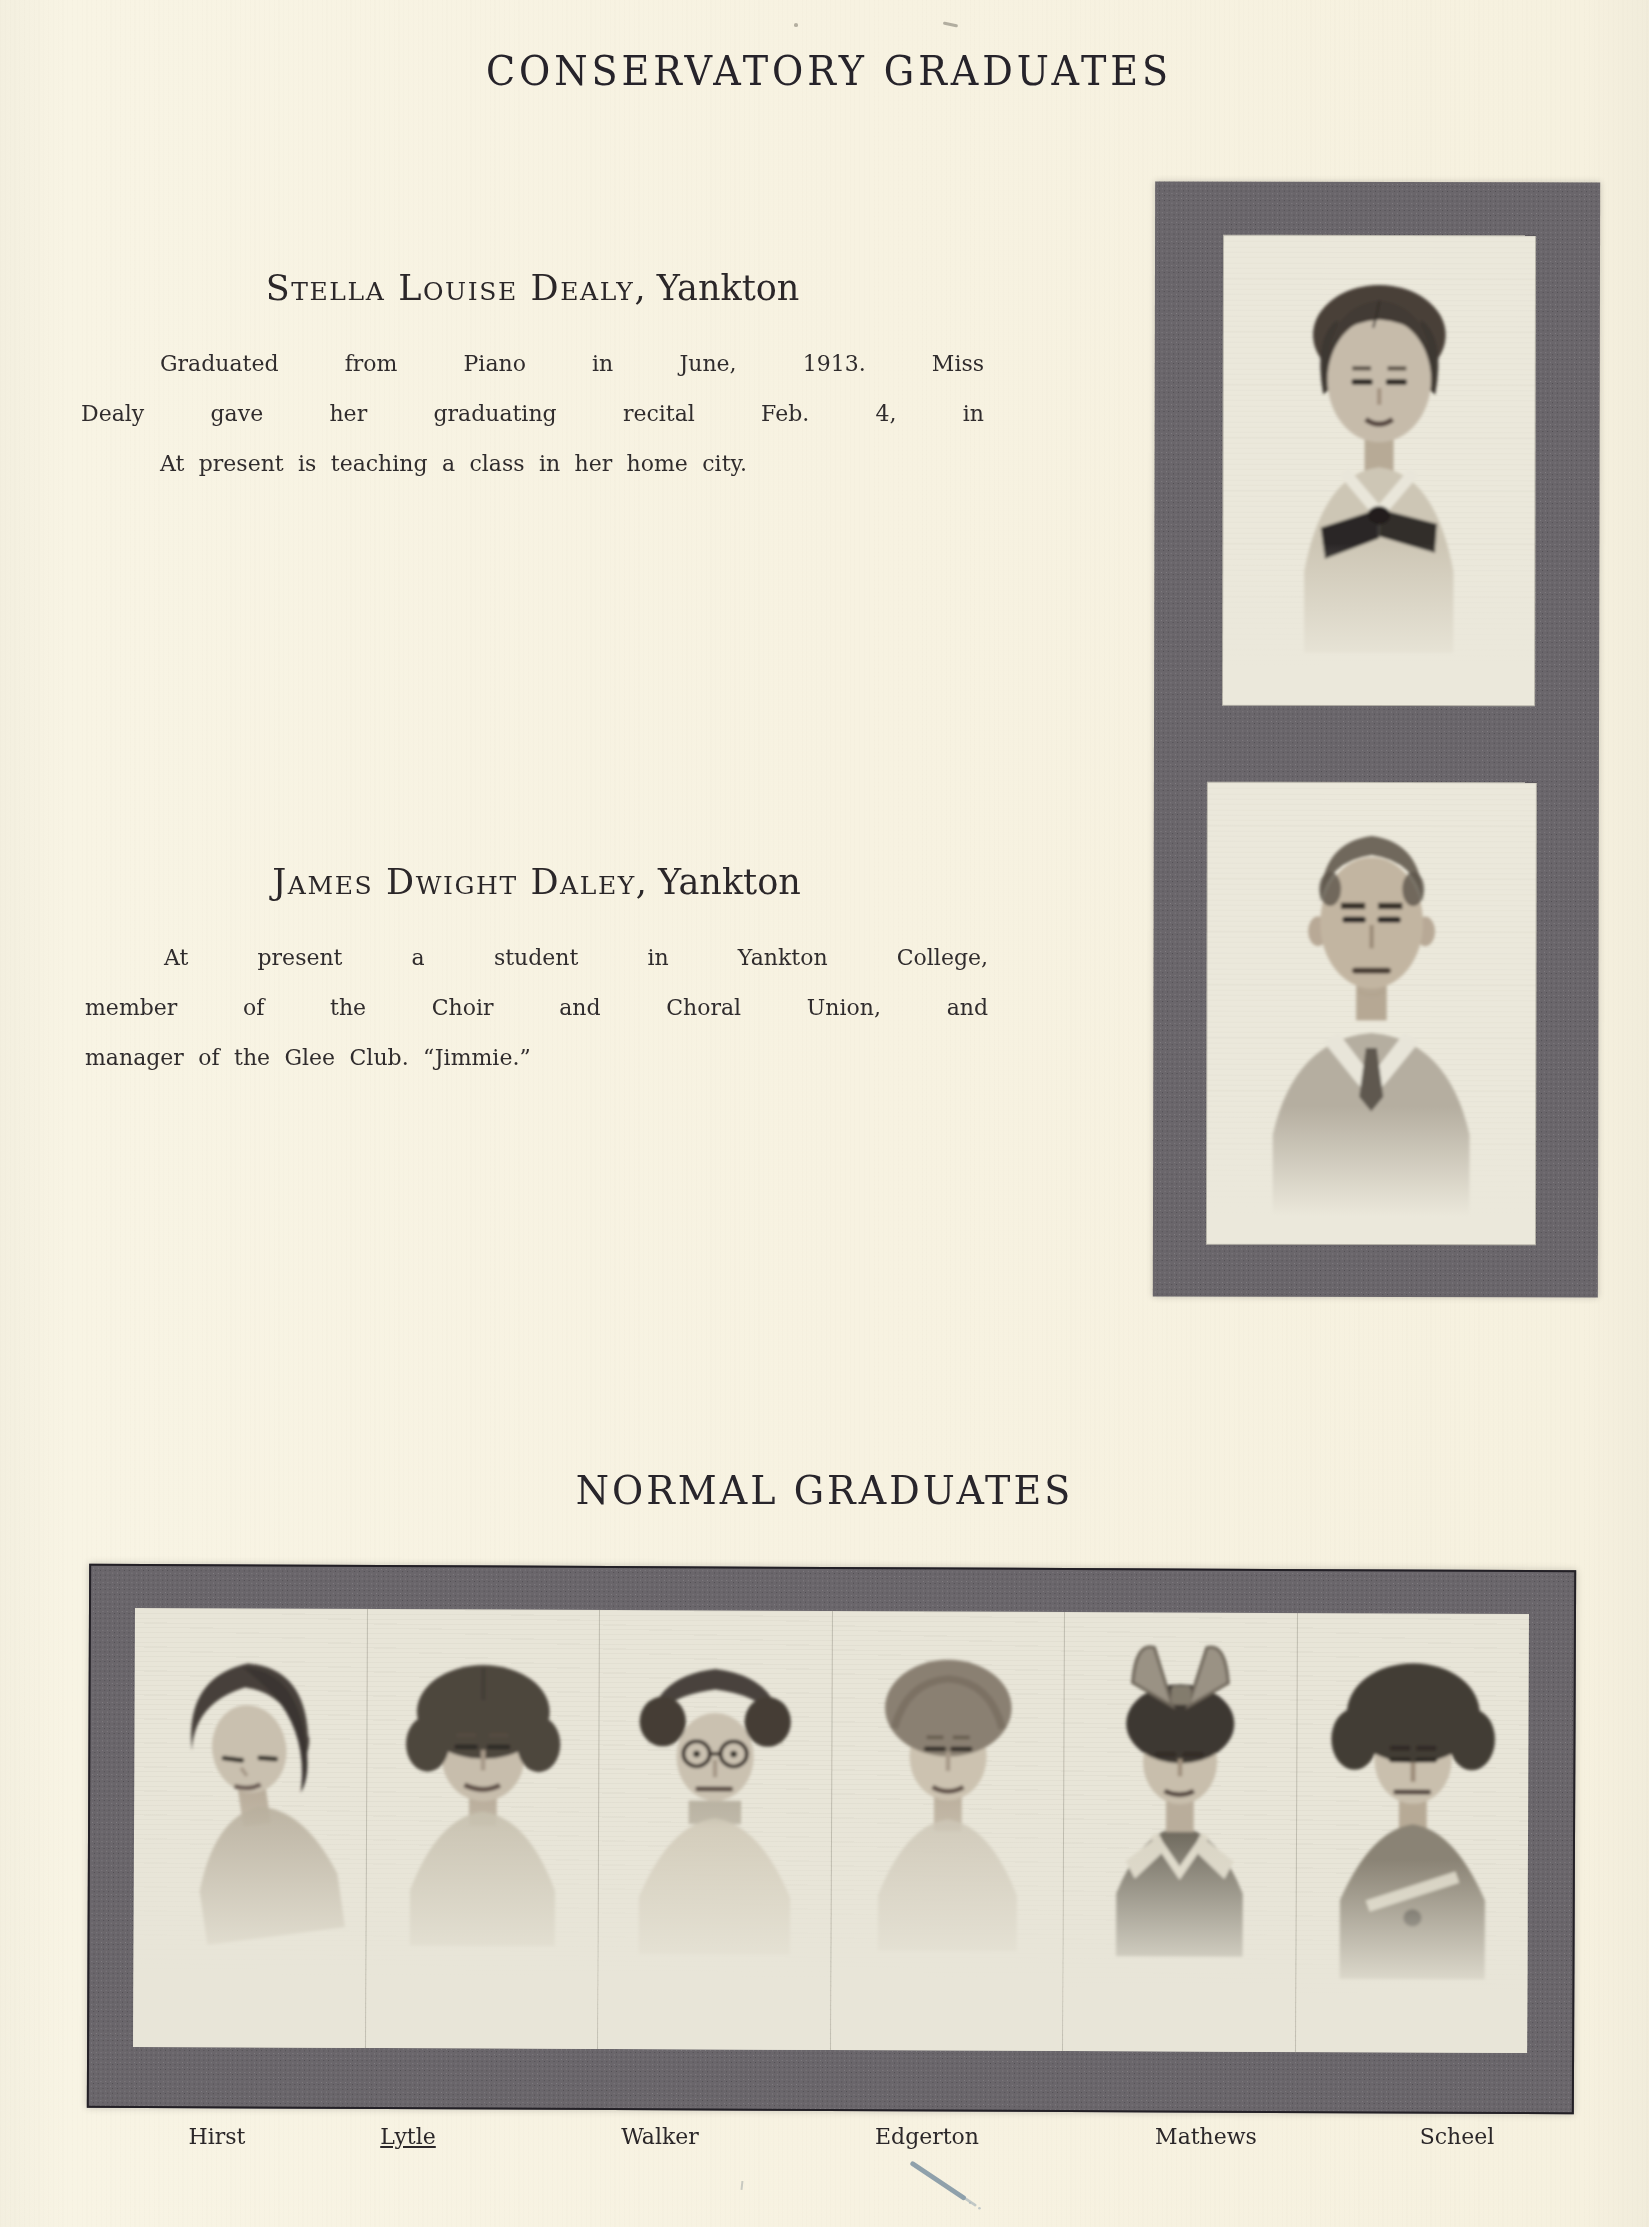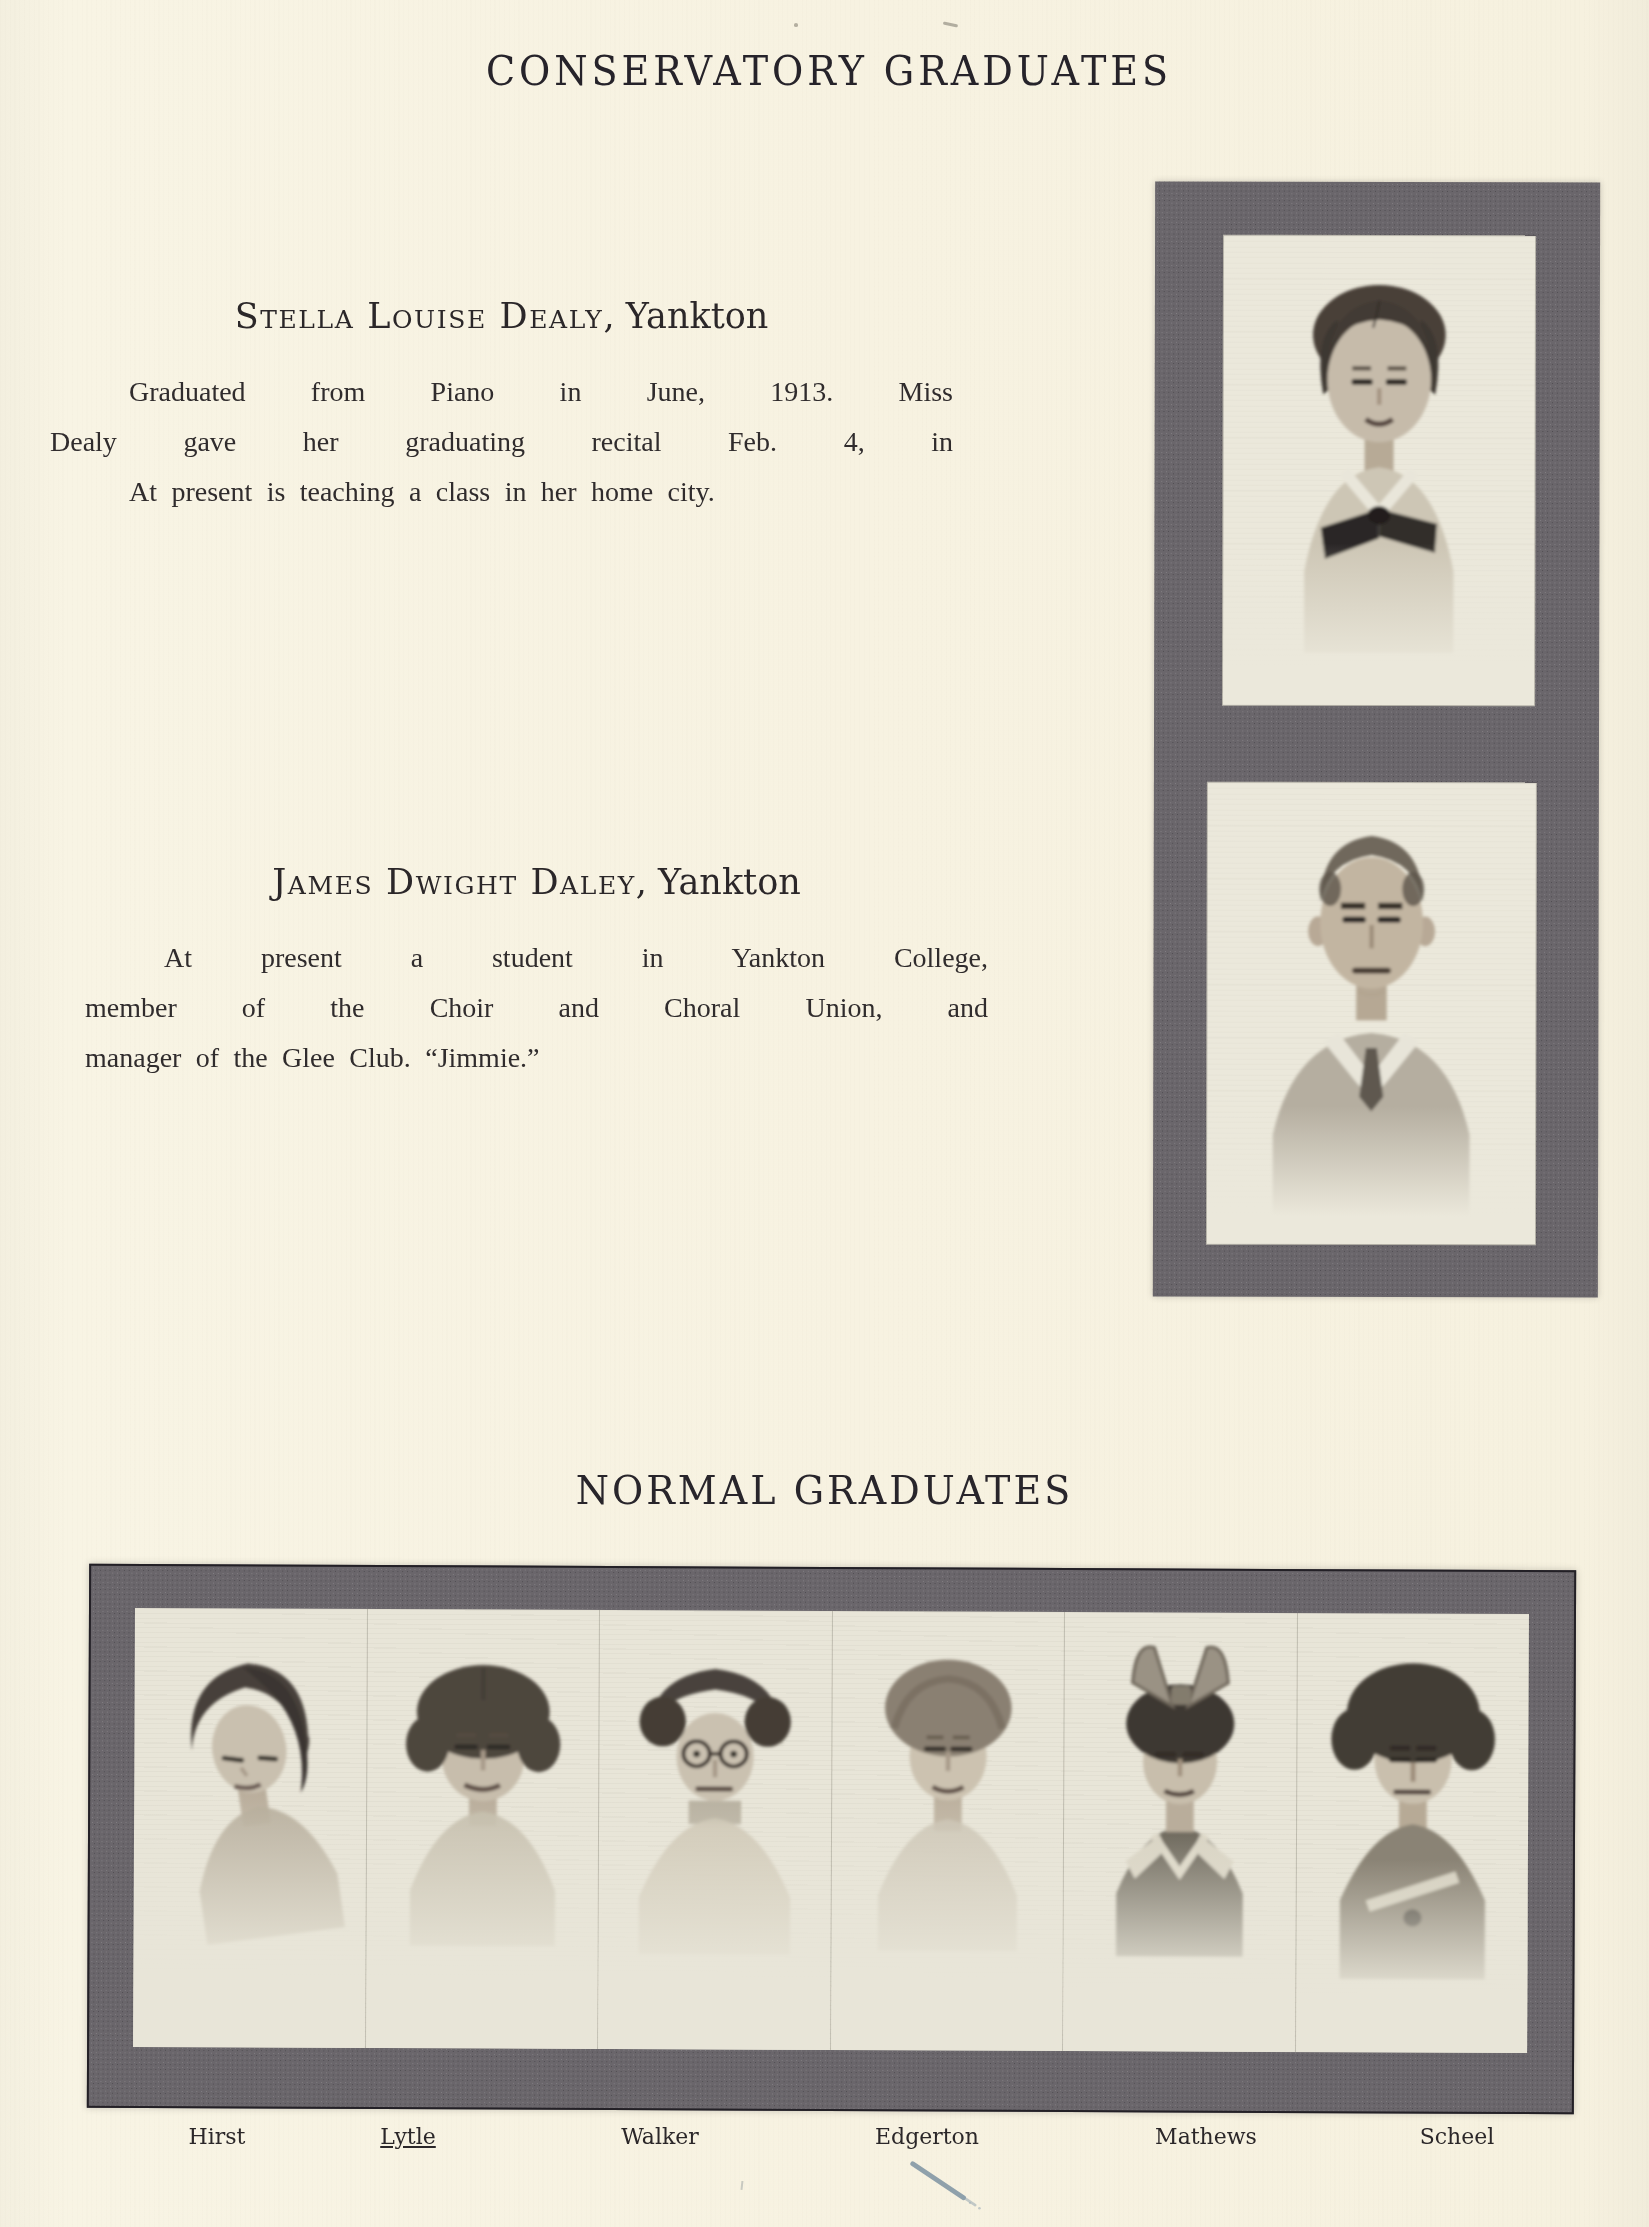--- a/index.html
+++ b/index.html
@@ -19,31 +19,31 @@
     text-align:center;font-size:41px;letter-spacing:4.2px;
     color:#26232a;transform:scaleX(.93);white-space:nowrap;
   }
   .section-title{
     position:absolute;top:1467px;left:0;width:1649px;
     text-align:center;font-size:40px;letter-spacing:3.2px;
     color:#28252b;transform:scaleX(.95);white-space:nowrap;
   }
   
   .entry{position:absolute;left:50px;width:903px;}
-  .entry-stella{top:294px;}
+  .entry-stella{top:266px;margin-left:31px;}
   .entry-james{top:860px;margin-left:35px;}
   .entry-heading{
     text-align:center;font-size:35px;line-height:45px;margin:0 0 28px 0;
     color:#2b2729;white-space:nowrap;
   }
   .sc{font-variant:small-caps;letter-spacing:1.6px;}
   .para{margin:0;}
   .line{
-    font-size:28px;line-height:50px;height:50px;
-    word-spacing:7.4px;white-space:nowrap;color:#302c2d;font-family:Liberation Serif, serif;
+    font-size:22px;line-height:50px;height:50px;
+    word-spacing:7.4px;white-space:nowrap;color:#302c2d;
   }
   .j{white-space:normal;text-align-last:justify;text-align:justify;}
   .ind{padding-left:79px;}
   .ind.j{padding-left:0;text-indent:79px;}
   
   .halftone{
     background-color:#6a666b;
     background-image:
       radial-gradient(rgba(255,255,255,0.16) 13%, rgba(0,0,0,0) 15%),
       radial-gradient(rgba(10,8,12,0.28) 13%, rgba(0,0,0,0) 15%);

